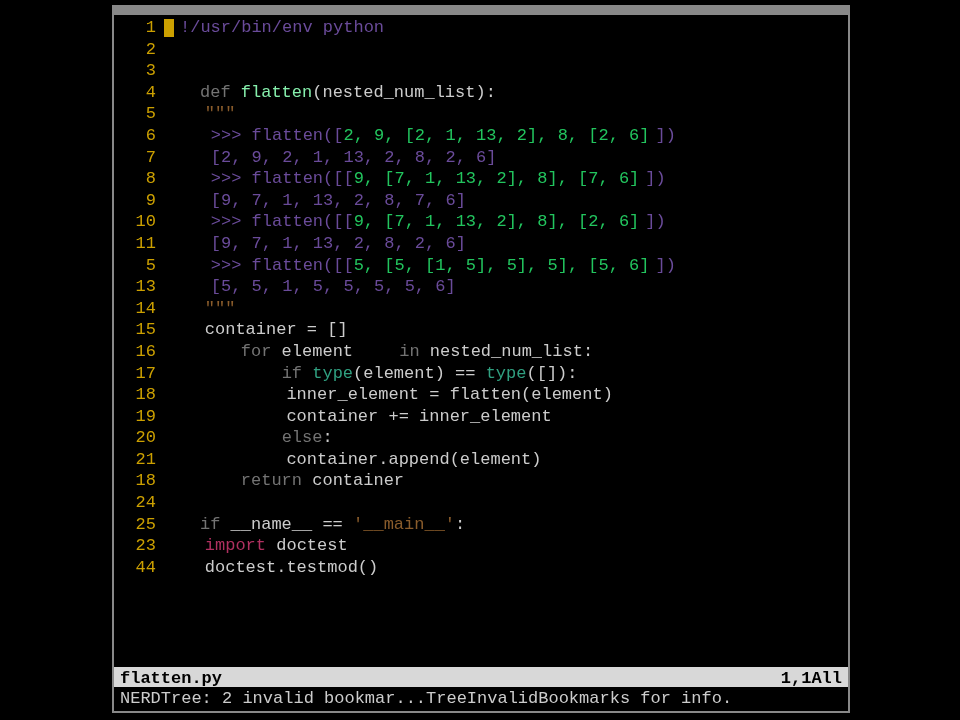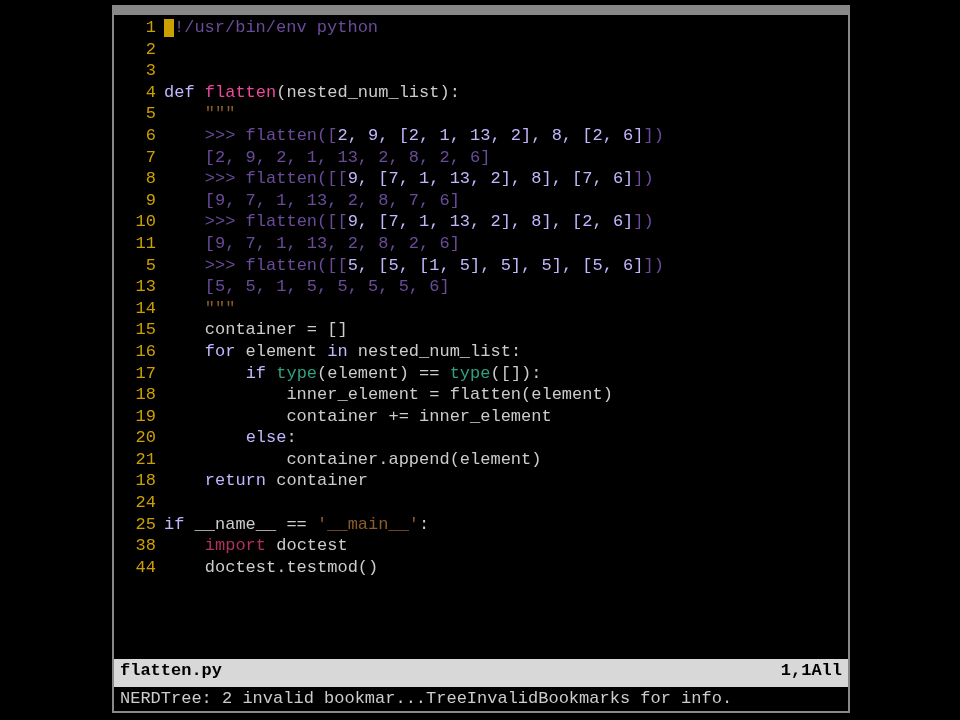--- a/index.html
+++ b/index.html
@@ -42,41 +42,41 @@
     width: 42px;
     text-align: right;
     color: #cca000;
     padding-right: 8px;
     flex-shrink: 0;
   }
   .code {
     flex: 1;
     color: #ccc;
   }
-  .tok-comment { color: #6a4b9a; }
-  .tok-comment-brackets { color: #c4b5fd; }
-  .tok-keyword { color: #c4b5fd; }
-  .tok-def { color: #ec4899; }
+  .tok-comment { color: #6a4b9a; padding-left: 6px; }
+  .tok-comment-brackets { color: #22c55e; }
+  .tok-keyword { color: #737373; margin-left: 36px; }
+  .tok-def { color: #86efac; }
   .tok-string { color: #8a5c2b; }
   .tok-builtin { color: #30a080; text-align: right; }
   .tok-import { color: #b03060; }
   .tok-docmark { color: #8a5c2b; }
   .cursor-block {
     display: inline-block;
     width: 10px;
     height: 18px;
     background: #cca000;
     vertical-align: text-bottom;
   }
   .statusbar {
     position: absolute;
     left: 0;
     right: 0;
     bottom: 24px;
-    height: 28px;
+    height: 20px;
     background: #d8d8d8;
     color: #000;
     font-size: 17px;
     line-height: 24px;
     display: flex;
     padding: 0 6px;
     font-weight: bold;
   }
   .status-file { flex: 0 0 auto; }
   .status-spacer { flex: 1; }
@@ -119,21 +119,21 @@
       <div class="line"><span class="gutter">15</span><span class="code"><span>    container = []</span></span></div>
       <div class="line"><span class="gutter">16</span><span class="code"><span>    </span><span class="tok-keyword">for</span><span> element </span><span class="tok-keyword">in</span><span> nested_num_list:</span></span></div>
       <div class="line"><span class="gutter">17</span><span class="code"><span>        </span><span class="tok-keyword">if</span><span> </span><span class="tok-builtin">type</span><span>(element) == </span><span class="tok-builtin">type</span><span>([]):</span></span></div>
       <div class="line"><span class="gutter">18</span><span class="code"><span>            inner_element = flatten(element)</span></span></div>
       <div class="line"><span class="gutter">19</span><span class="code"><span>            container += inner_element</span></span></div>
       <div class="line"><span class="gutter">20</span><span class="code"><span>        </span><span class="tok-keyword">else</span><span>:</span></span></div>
       <div class="line"><span class="gutter">21</span><span class="code"><span>            container.append(element)</span></span></div>
       <div class="line"><span class="gutter">18</span><span class="code"><span>    </span><span class="tok-keyword">return</span><span> container</span></span></div>
       <div class="line"><span class="gutter">24</span><span class="code"></span></div>
       <div class="line"><span class="gutter">25</span><span class="code"><span class="tok-keyword">if</span><span> __name__ == </span><span class="tok-string">'__main__'</span><span>:</span></span></div>
-      <div class="line"><span class="gutter">38</span><span class="code"><span>    </span><span class="tok-import">import</span><span> doctest</span></span></div>
+      <div class="line"><span class="gutter">23</span><span class="code"><span>    </span><span class="tok-import">import</span><span> doctest</span></span></div>
       <div class="line"><span class="gutter">44</span><span class="code"><span>    doctest.testmod()</span></span></div>
     </div>
 
   <div class="statusbar">
     <span class="status-file">flatten.py</span>
     <span class="status-spacer"></span>
     <span class="status-pos">1,1</span>
     <span class="status-all">All</span>
   </div>
 

